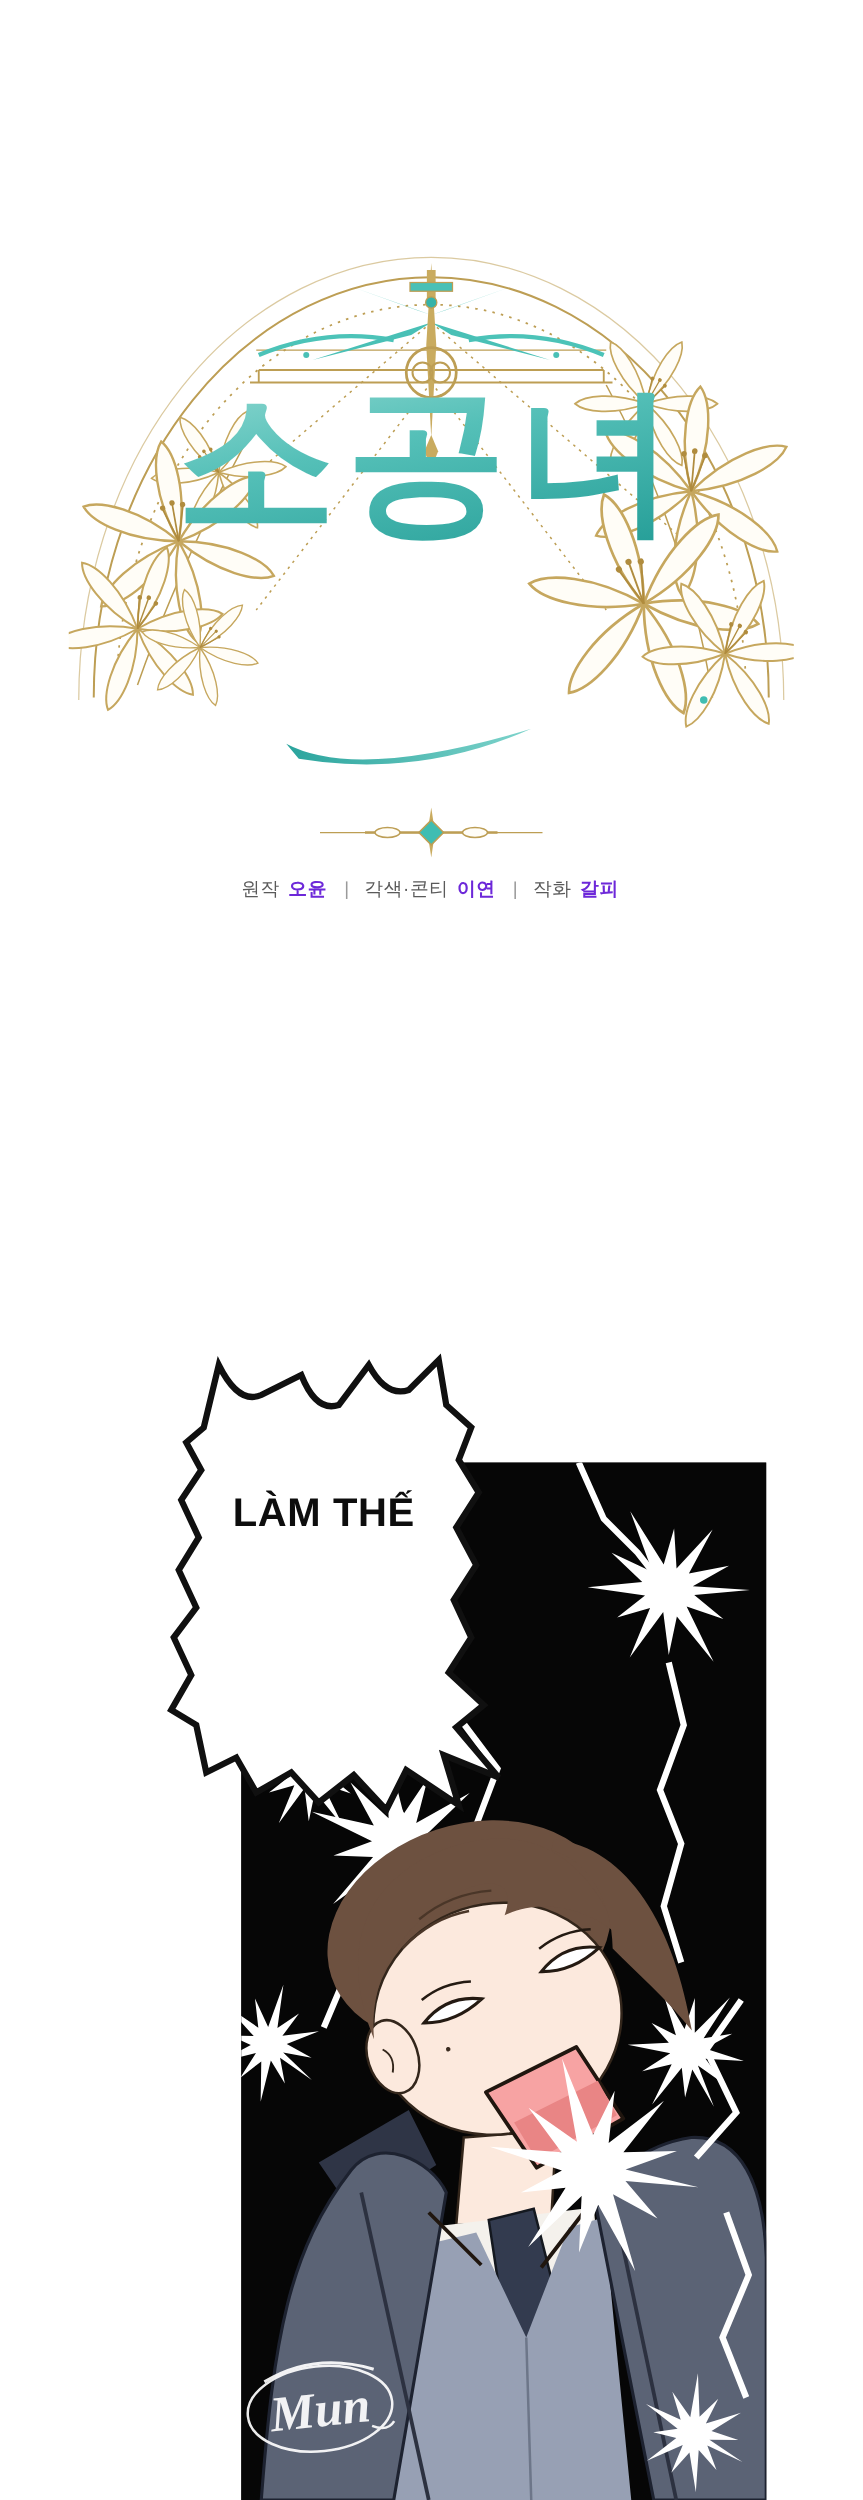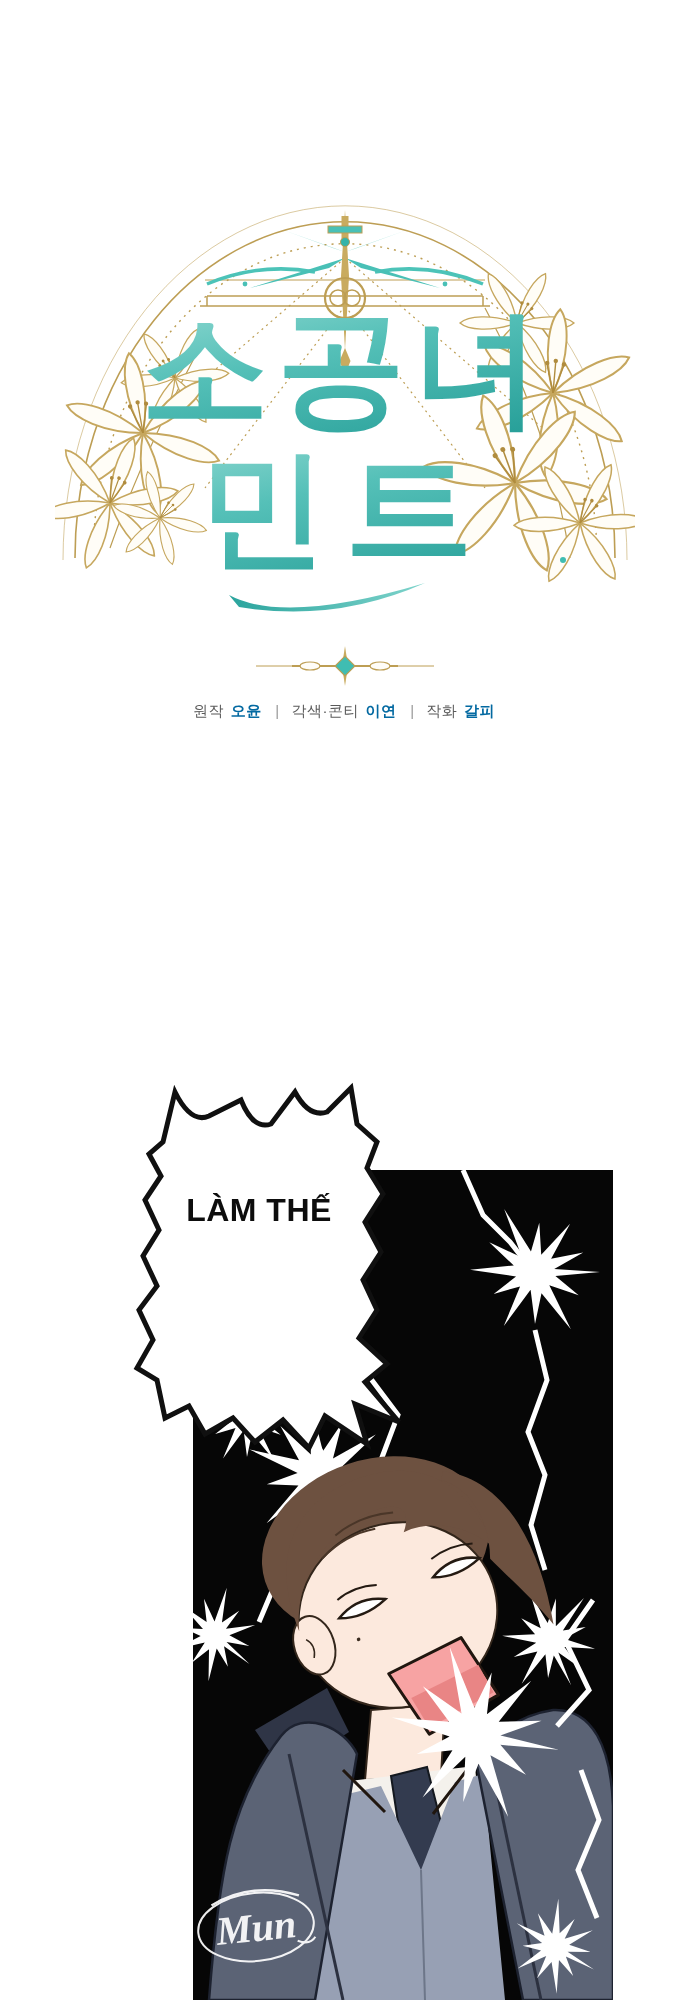--- a/index.html
+++ b/index.html
@@ -18,21 +18,21 @@
     -webkit-background-clip:text;background-clip:text;
     -webkit-text-fill-color:transparent;
   }
   .title-line.l2{letter-spacing:18px;margin-top:-6px;}
   .swoosh-svg{position:absolute;left:225px;top:577px;width:210px;height:55px;z-index:1;}
   .divider-svg{position:absolute;left:252px;top:644px;width:186px;height:44px;}
   .credits{
     position:absolute;left:0;top:702px;width:690px;text-align:center;
     font-size:15px;color:#5a5a5a;letter-spacing:0.5px;
   }
-  .credits b{color:#0369a1;font-weight:bold;padding:0 2px;}
+  .credits b{color:#6d28d9;font-weight:bold;padding:0 2px;}
   .credits .sep{color:#9a9a9a;padding:0 7px;font-weight:normal;}
   
   .panel{
     position:absolute;left:193px;top:1170px;width:420px;height:830px;
     background:#060606;z-index:1;
   }
   .panel-svg{position:absolute;inset:0;width:420px;height:830px;}
   
   .bubble{position:absolute;left:113px;top:1072px;width:312px;height:405px;z-index:3;}
   .bubble-shape{position:absolute;inset:0;width:312px;height:405px;}
@@ -118,21 +118,20 @@
       <use href="#lily" transform="translate(462,135) rotate(30) scale(0.95)"></use>
       <use href="#lily" transform="translate(498,205) rotate(5) scale(1.4)"></use>
       <use href="#lily" transform="translate(460,295) rotate(-20) scale(1.55)"></use>
       <use href="#lily" transform="translate(525,335) rotate(28) scale(1.1)"></use>
       <circle cx="508" cy="372" r="3" fill="#3fbdb2"></circle>
     </g>
   </svg>
 
   <div class="title-block">
     <div class="title-line">소공녀</div>
-    <div class="title-line l2">민트</div>
   </div>
   <svg class="swoosh-svg" viewBox="0 0 210 55">
     <defs>
       <linearGradient id="swg" x1="0" y1="0" x2="1" y2="0">
         <stop offset="0" stop-color="#2aa49d"></stop>
           <stop offset="1" stop-color="#7fd4cc"></stop>
       </linearGradient>
     </defs>
     <path d="M4,18 Q60,48 200,6 Q110,46 14,30 Z" fill="url(#swg)"></path>
   </svg>

